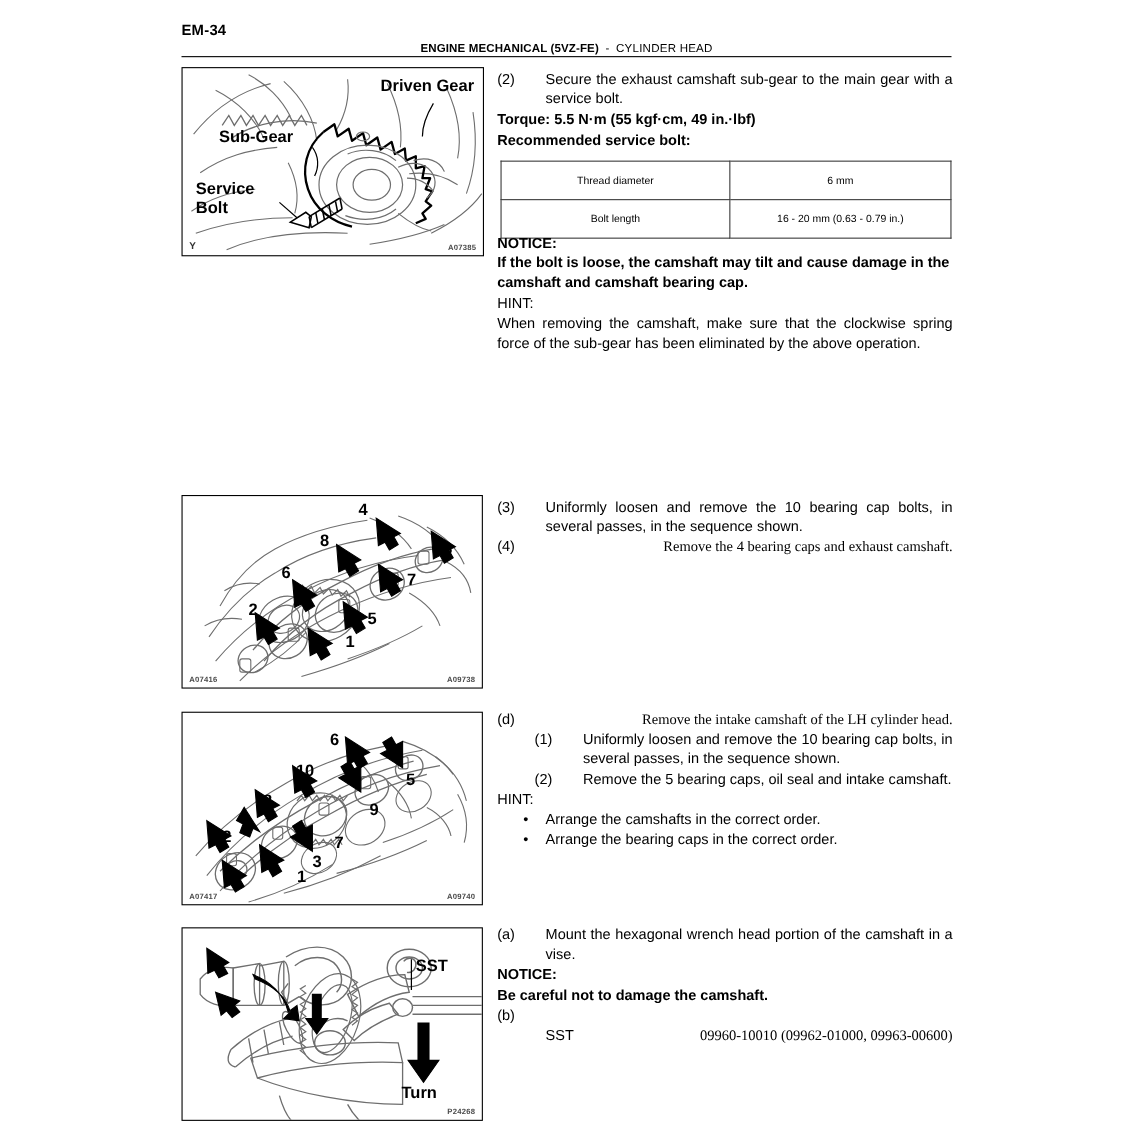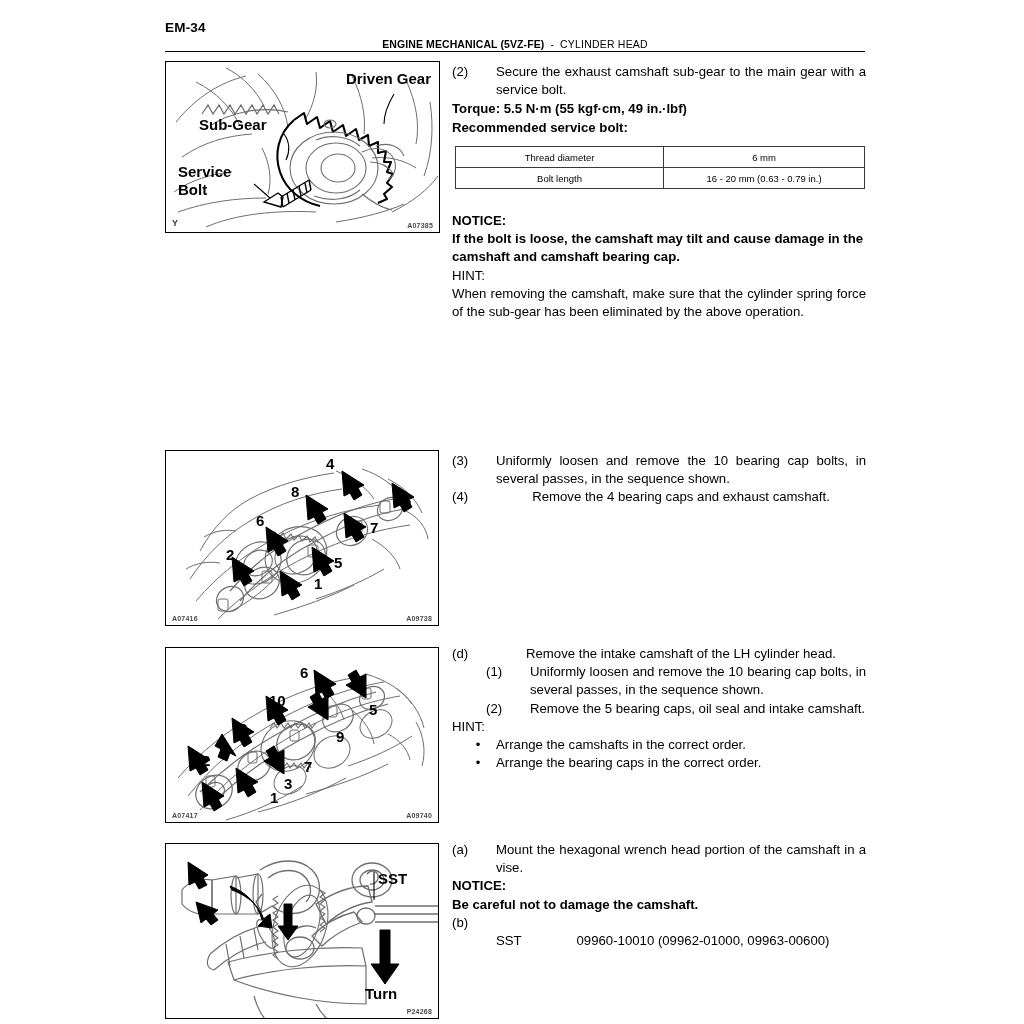--- a/index.html
+++ b/index.html
@@ -57,42 +57,42 @@
     position: absolute; font-size: 15px; font-weight: bold; color: #000;
   }
 
   
   .txt { position: absolute; font-size: 13.2px; line-height: 1.38; }
   .col-r { left: 452px; width: 414px; }
 
   .step { display: flex; margin-bottom: 0px; }
   .step .mark { flex: 0 0 44px; }
   .step .body { flex: 1 1 auto; text-align: justify; }
-  .step .body.nojust { text-align: center; }
+  .step .body.nojust { text-align: right; font-family: Liberation Serif, serif; }
   .step.indent .mark { flex: 0 0 44px; margin-left: 34px; }
 
   .blk { margin: 0; }
   .bold { font-weight: bold; }
   .nowrap { white-space: nowrap; }
 
   .bullet-row { display: flex; margin-left: 8px; }
   .bullet-row .dot { flex: 0 0 36px; text-align: center; }
   .bullet-row .btxt { flex: 1 1 auto; }
 
   
   .spec {
     position: absolute; left: 455px; top: 146px; width: 410px;
     border-collapse: collapse;
     font-size: 9.5px;
   }
   .spec td {
     border: 1px solid #3a3a3a;
     text-align: center;
     padding: 0 2px;
-    height: 21px;
+    height: 35px;
   }
   .spec td.k { width: 208px; }
 </style>
 </head>
 <body>
 
 <div class="page">
 
   <div class="page-num">EM-34</div>
   <div class="hdr-title">
@@ -190,21 +190,21 @@
       <td class="k">Bolt length</td>
       <td>16 - 20 mm (0.63 - 0.79 in.)</td>
     </tr>
   </tbody>
     </table>
 
   <div class="txt col-r" style="top:212px;">
     <div class="blk bold">NOTICE:</div>
     <div class="blk bold">If the bolt is loose, the camshaft may tilt and cause damage in the camshaft and camshaft bearing cap.</div>
     <div class="blk">HINT:</div>
-    <div class="blk" style="text-align:justify;">When removing the camshaft, make sure that the cylinder spring force of the sub-gear has been eliminated by the above operation.</div>
+    <div class="blk" style="text-align:justify;">When removing the camshaft, make sure that the clockwise spring force of the sub-gear has been eliminated by the above operation.</div>
   </div>
 
   <div class="fig" style="left:165px; top:450px; width:274px; height:176px;">
     <svg width="274" height="176" viewBox="0 0 274 176">
       <g fill="none" stroke="#6e6e6e" stroke-width="1">
         <path d="M34,100 C46,78 62,60 84,48 C110,34 140,26 168,22"></path>
         <path d="M24,128 C40,104 60,84 84,70 C112,52 146,42 176,38"></path>
         <path d="M30,150 C52,124 80,102 112,86 C146,68 182,58 214,54"></path>
         <path d="M52,168 C78,142 110,120 144,104 C178,88 214,78 244,74"></path>
         <path d="M170,20 C186,26 200,36 208,48"></path>

